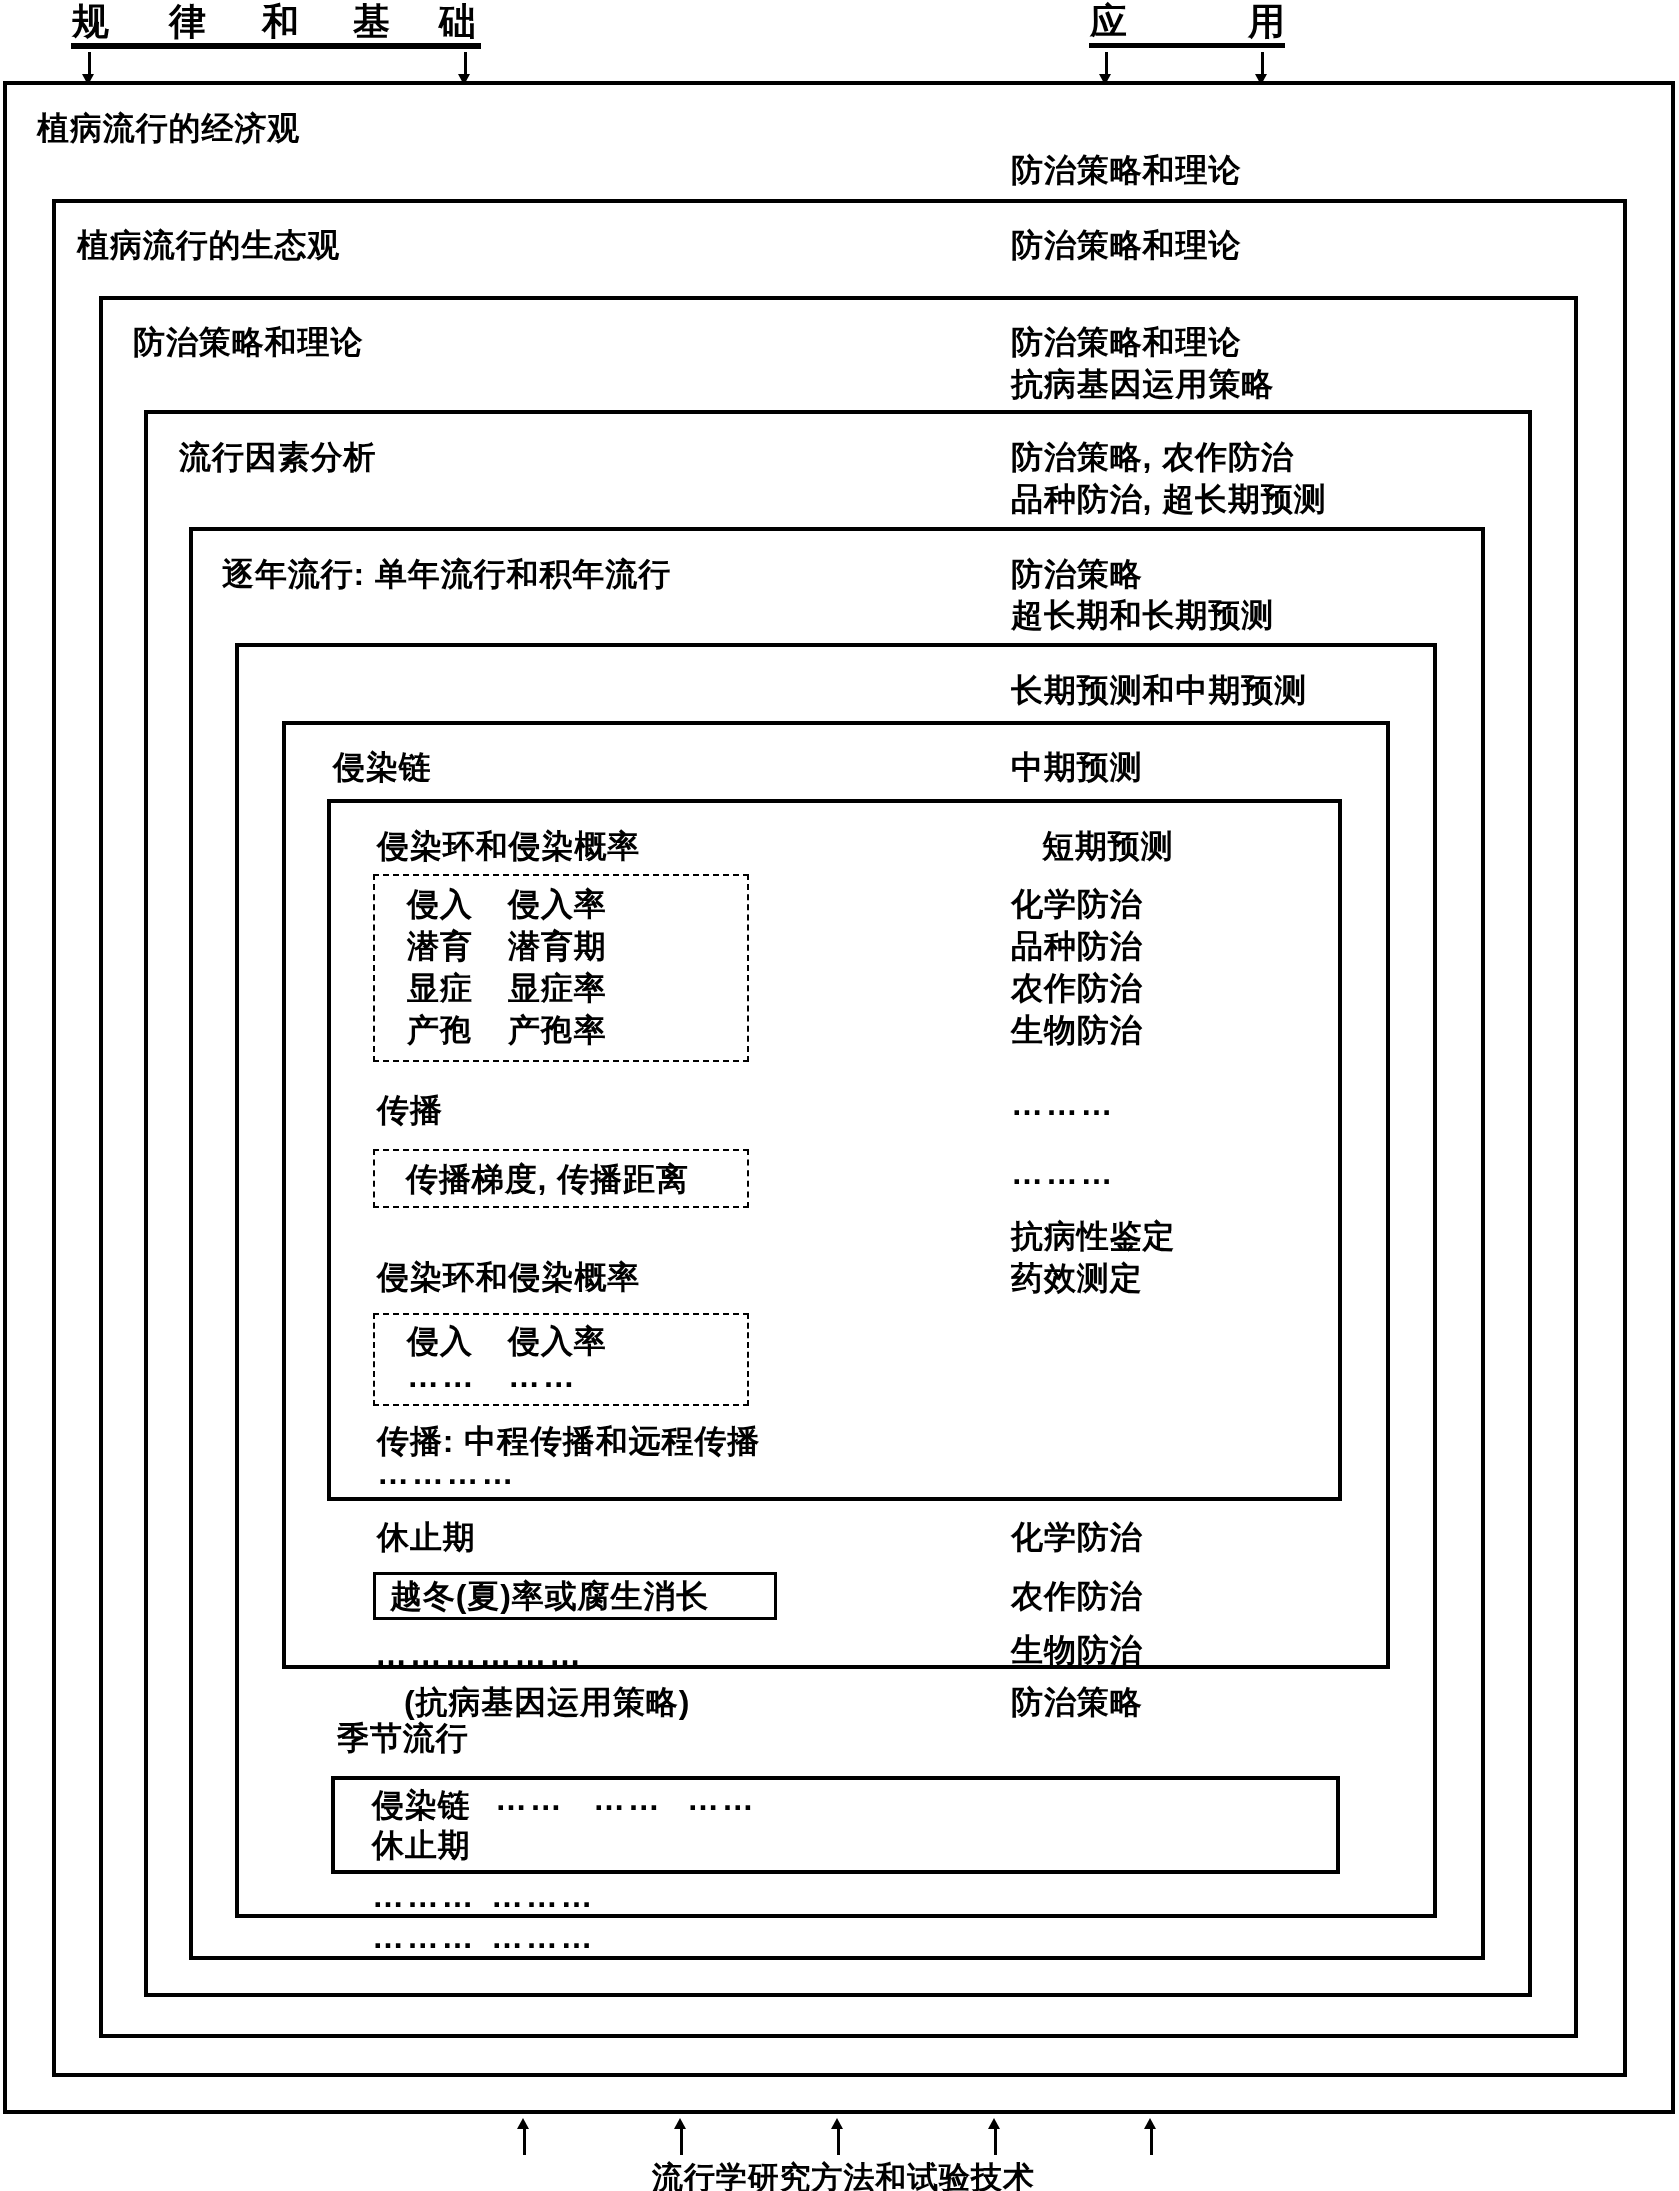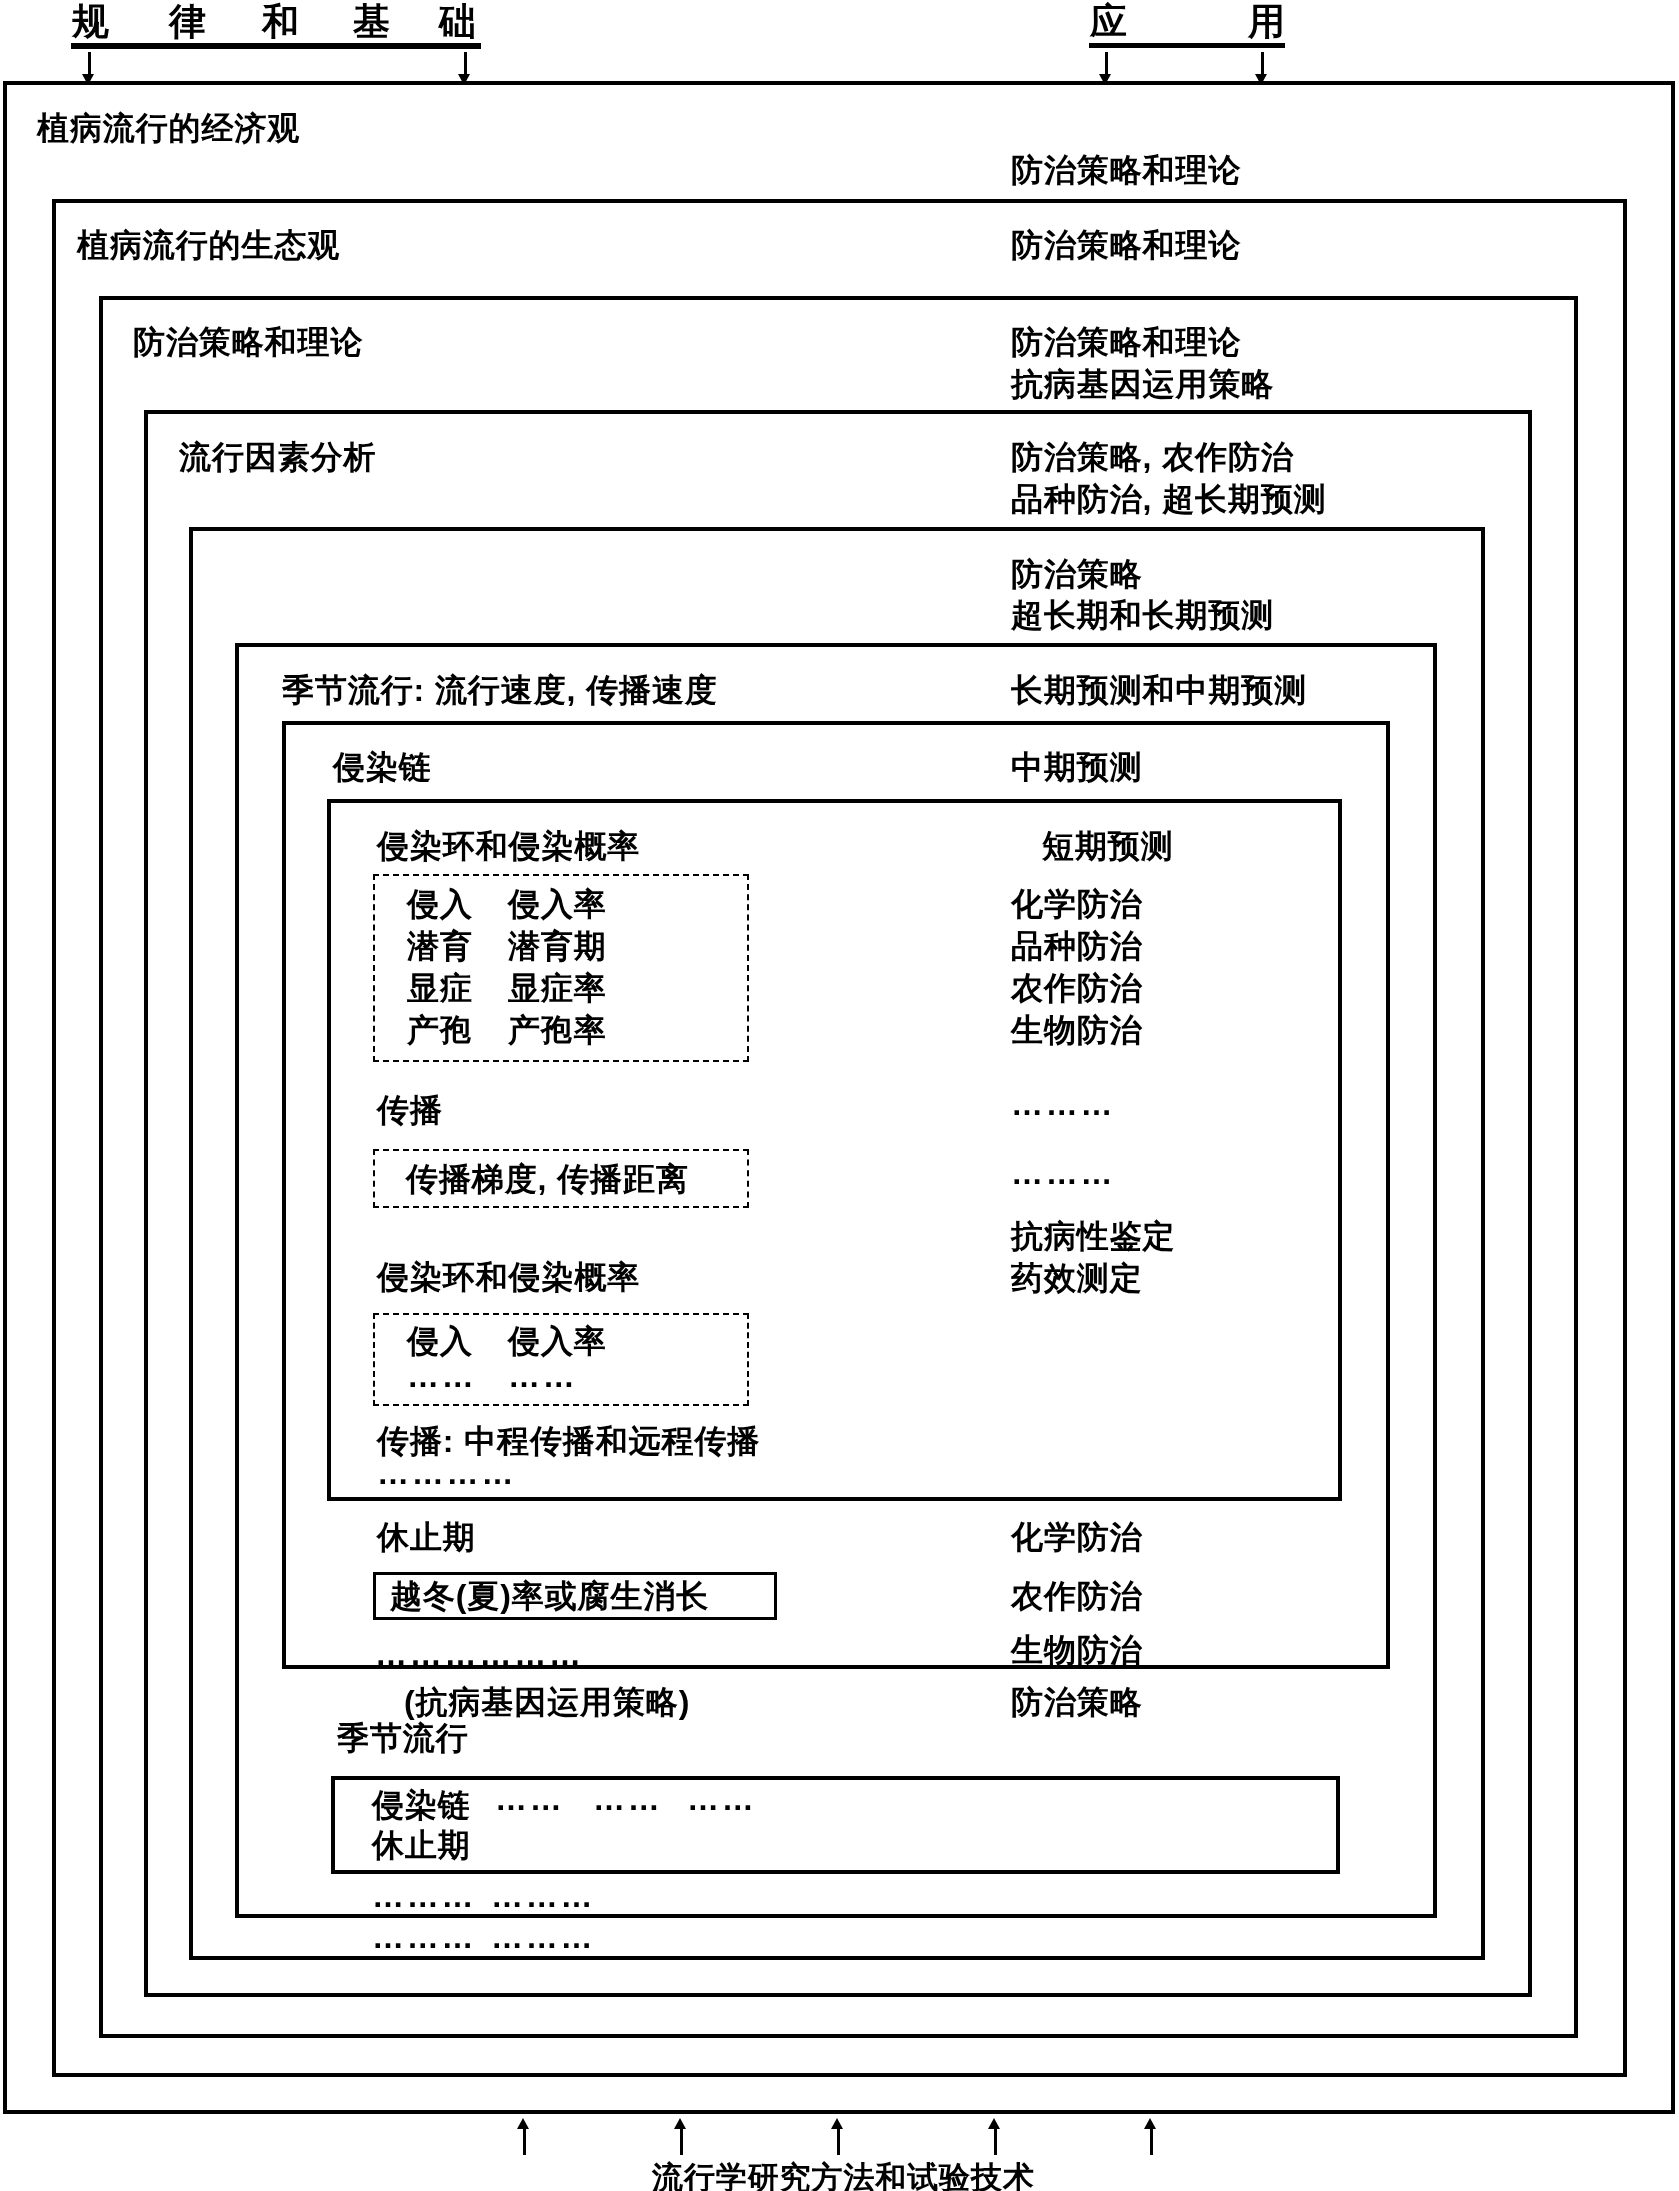--- a/index.html
+++ b/index.html
@@ -60,24 +60,24 @@
   <span class="t" style="left:1011px;top:228px">防治策略和理论</span>
 
   <span class="t" style="left:133px;top:325px">防治策略和理论</span>
   <span class="t" style="left:1011px;top:325px">防治策略和理论</span>
   <span class="t" style="left:1011px;top:367px">抗病基因运用策略</span>
 
   <span class="t" style="left:179px;top:440px">流行因素分析</span>
   <span class="t" style="left:1011px;top:440px">防治策略, 农作防治</span>
   <span class="t" style="left:1011px;top:482px">品种防治, 超长期预测</span>
 
+  <span class="t" style="left:222px;top:557px">逐年流行: 单年流行和积年流行</span>
   <span class="t" style="left:1011px;top:557px">防治策略</span>
   <span class="t" style="left:1011px;top:598px">超长期和长期预测</span>
 
-  <span class="t" style="left:282px;top:673px">季节流行: 流行速度, 传播速度</span>
   <span class="t" style="left:1011px;top:673px">长期预测和中期预测</span>
 
   <span class="t" style="left:333px;top:750px">侵染链</span>
   <span class="t" style="left:1011px;top:750px">中期预测</span>
 
   <span class="t" style="left:377px;top:829px">侵染环和侵染概率</span>
   <span class="t" style="left:1042px;top:829px">短期预测</span>
 
   <div class="dbox" style="left:373px;top:874px;width:376px;height:188px"></div>
   <span class="t" style="left:407px;top:887px">侵入</span>

